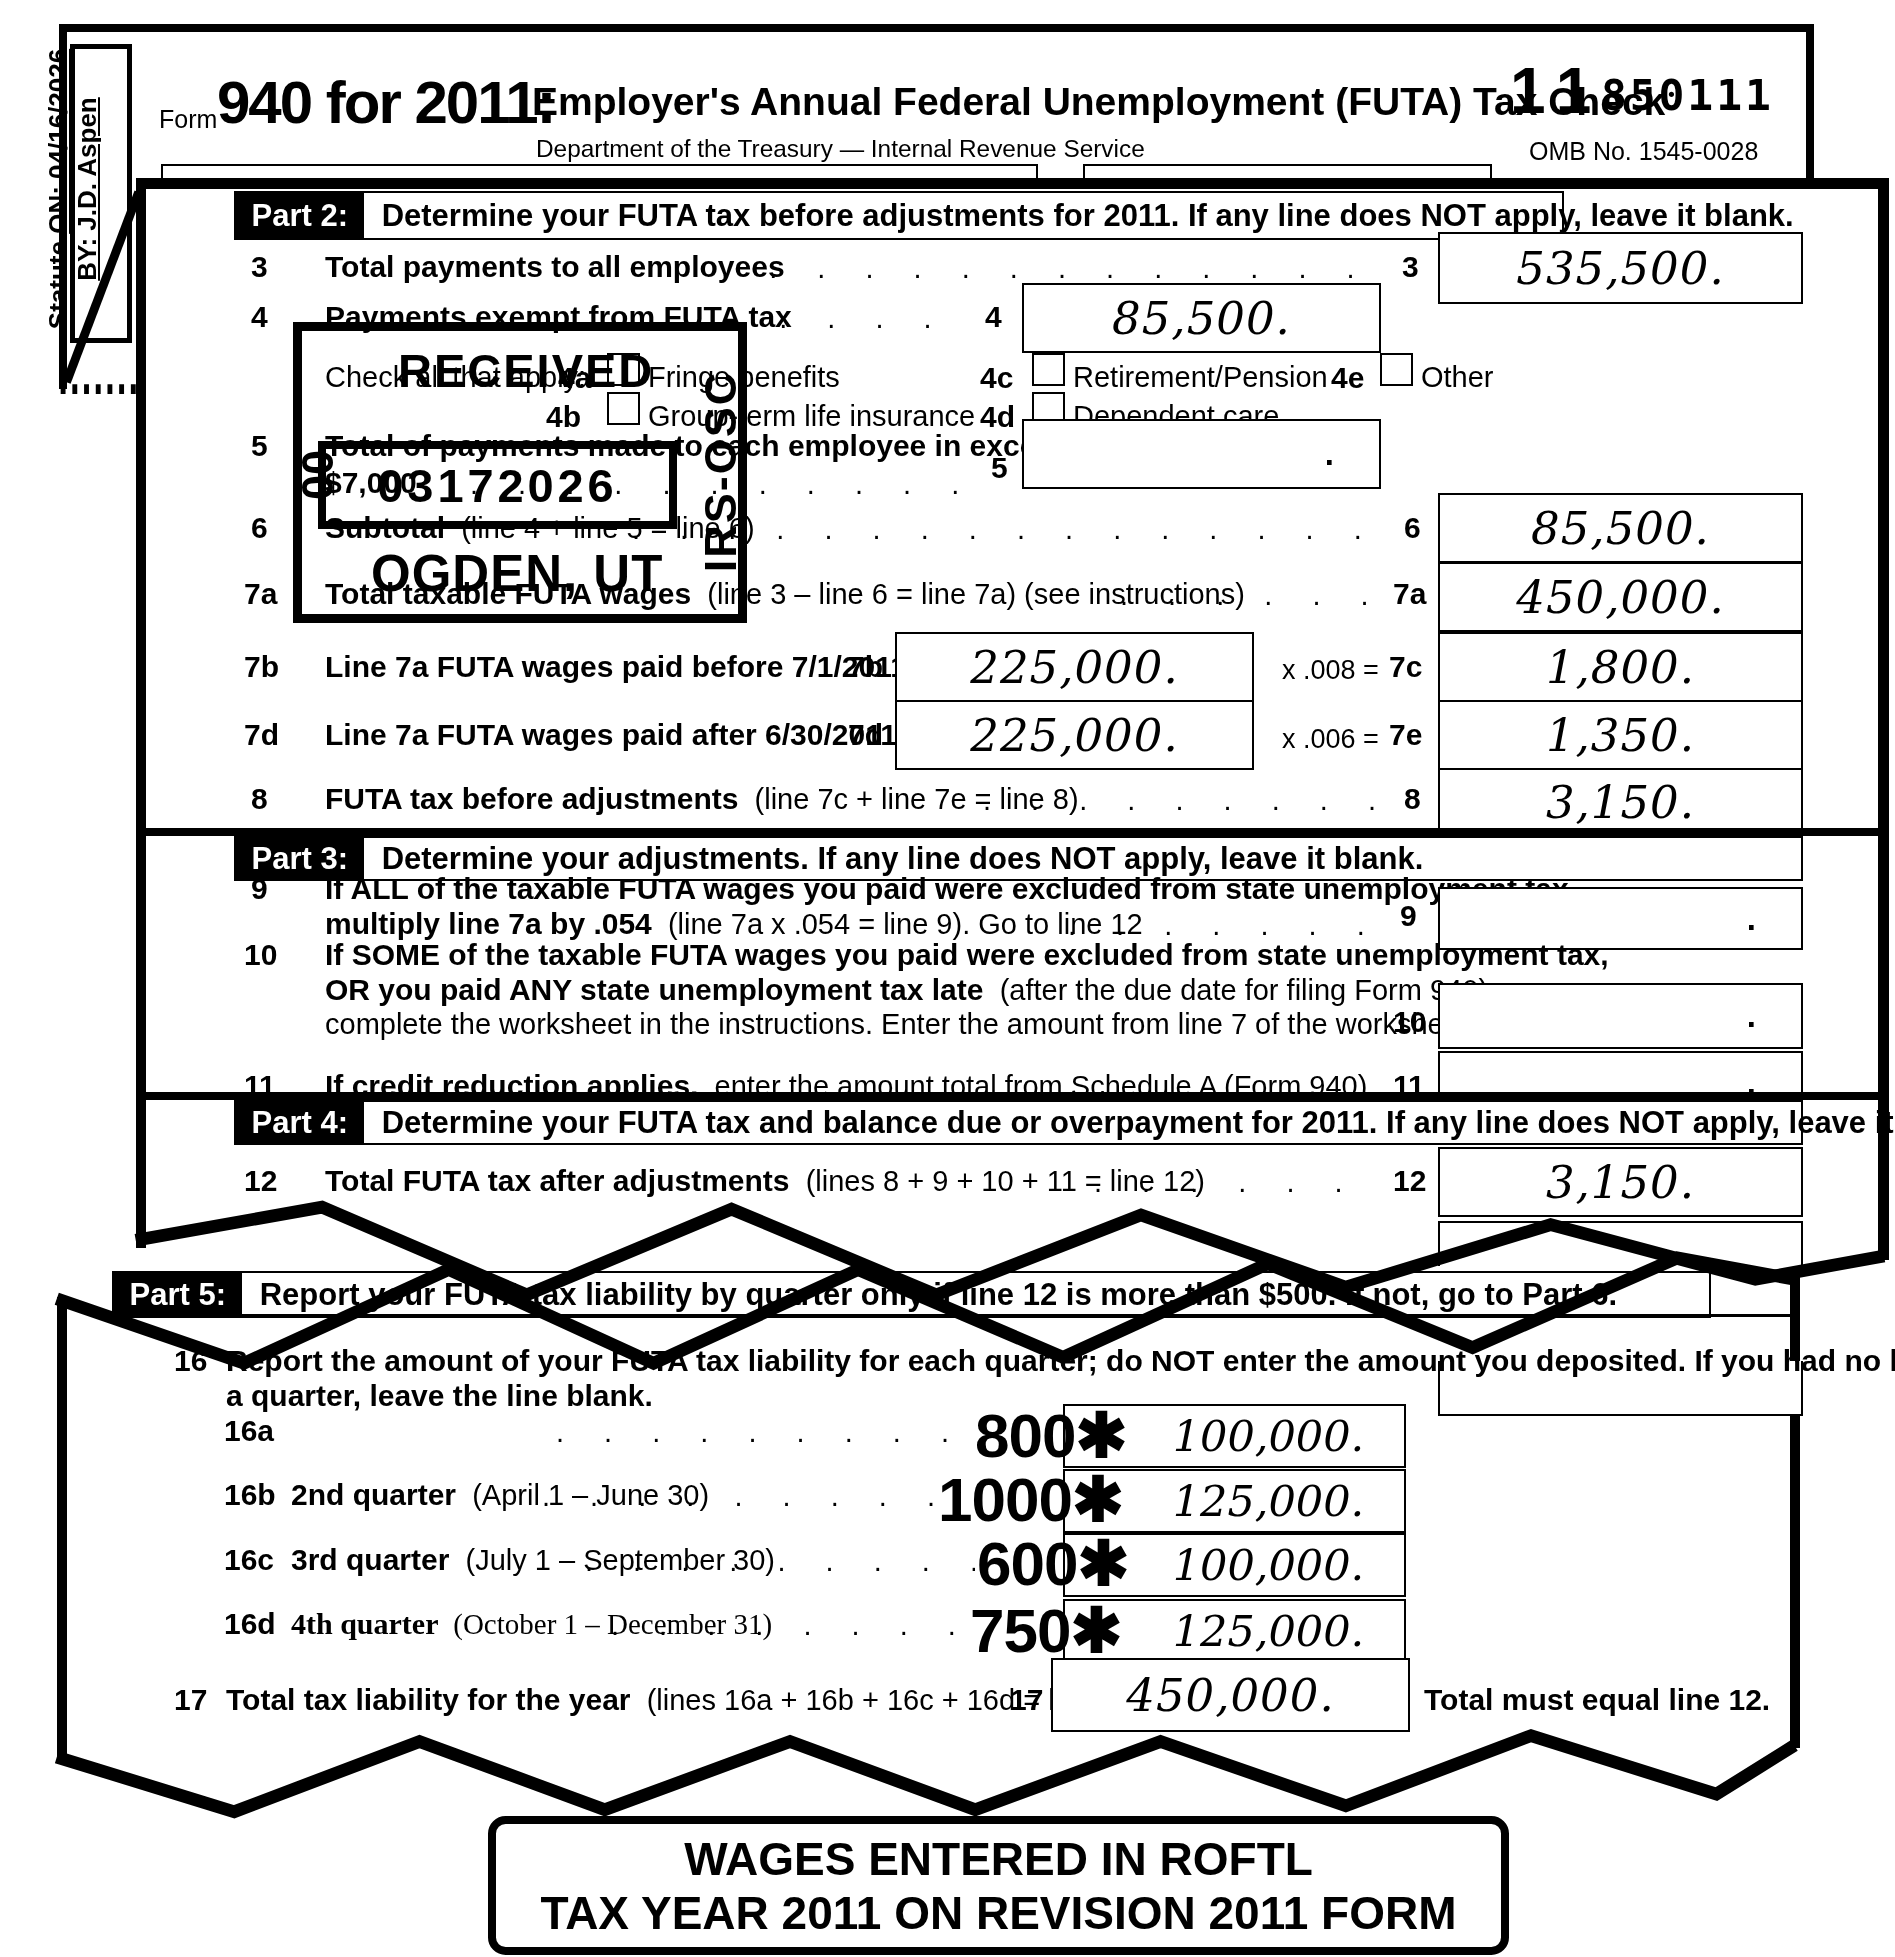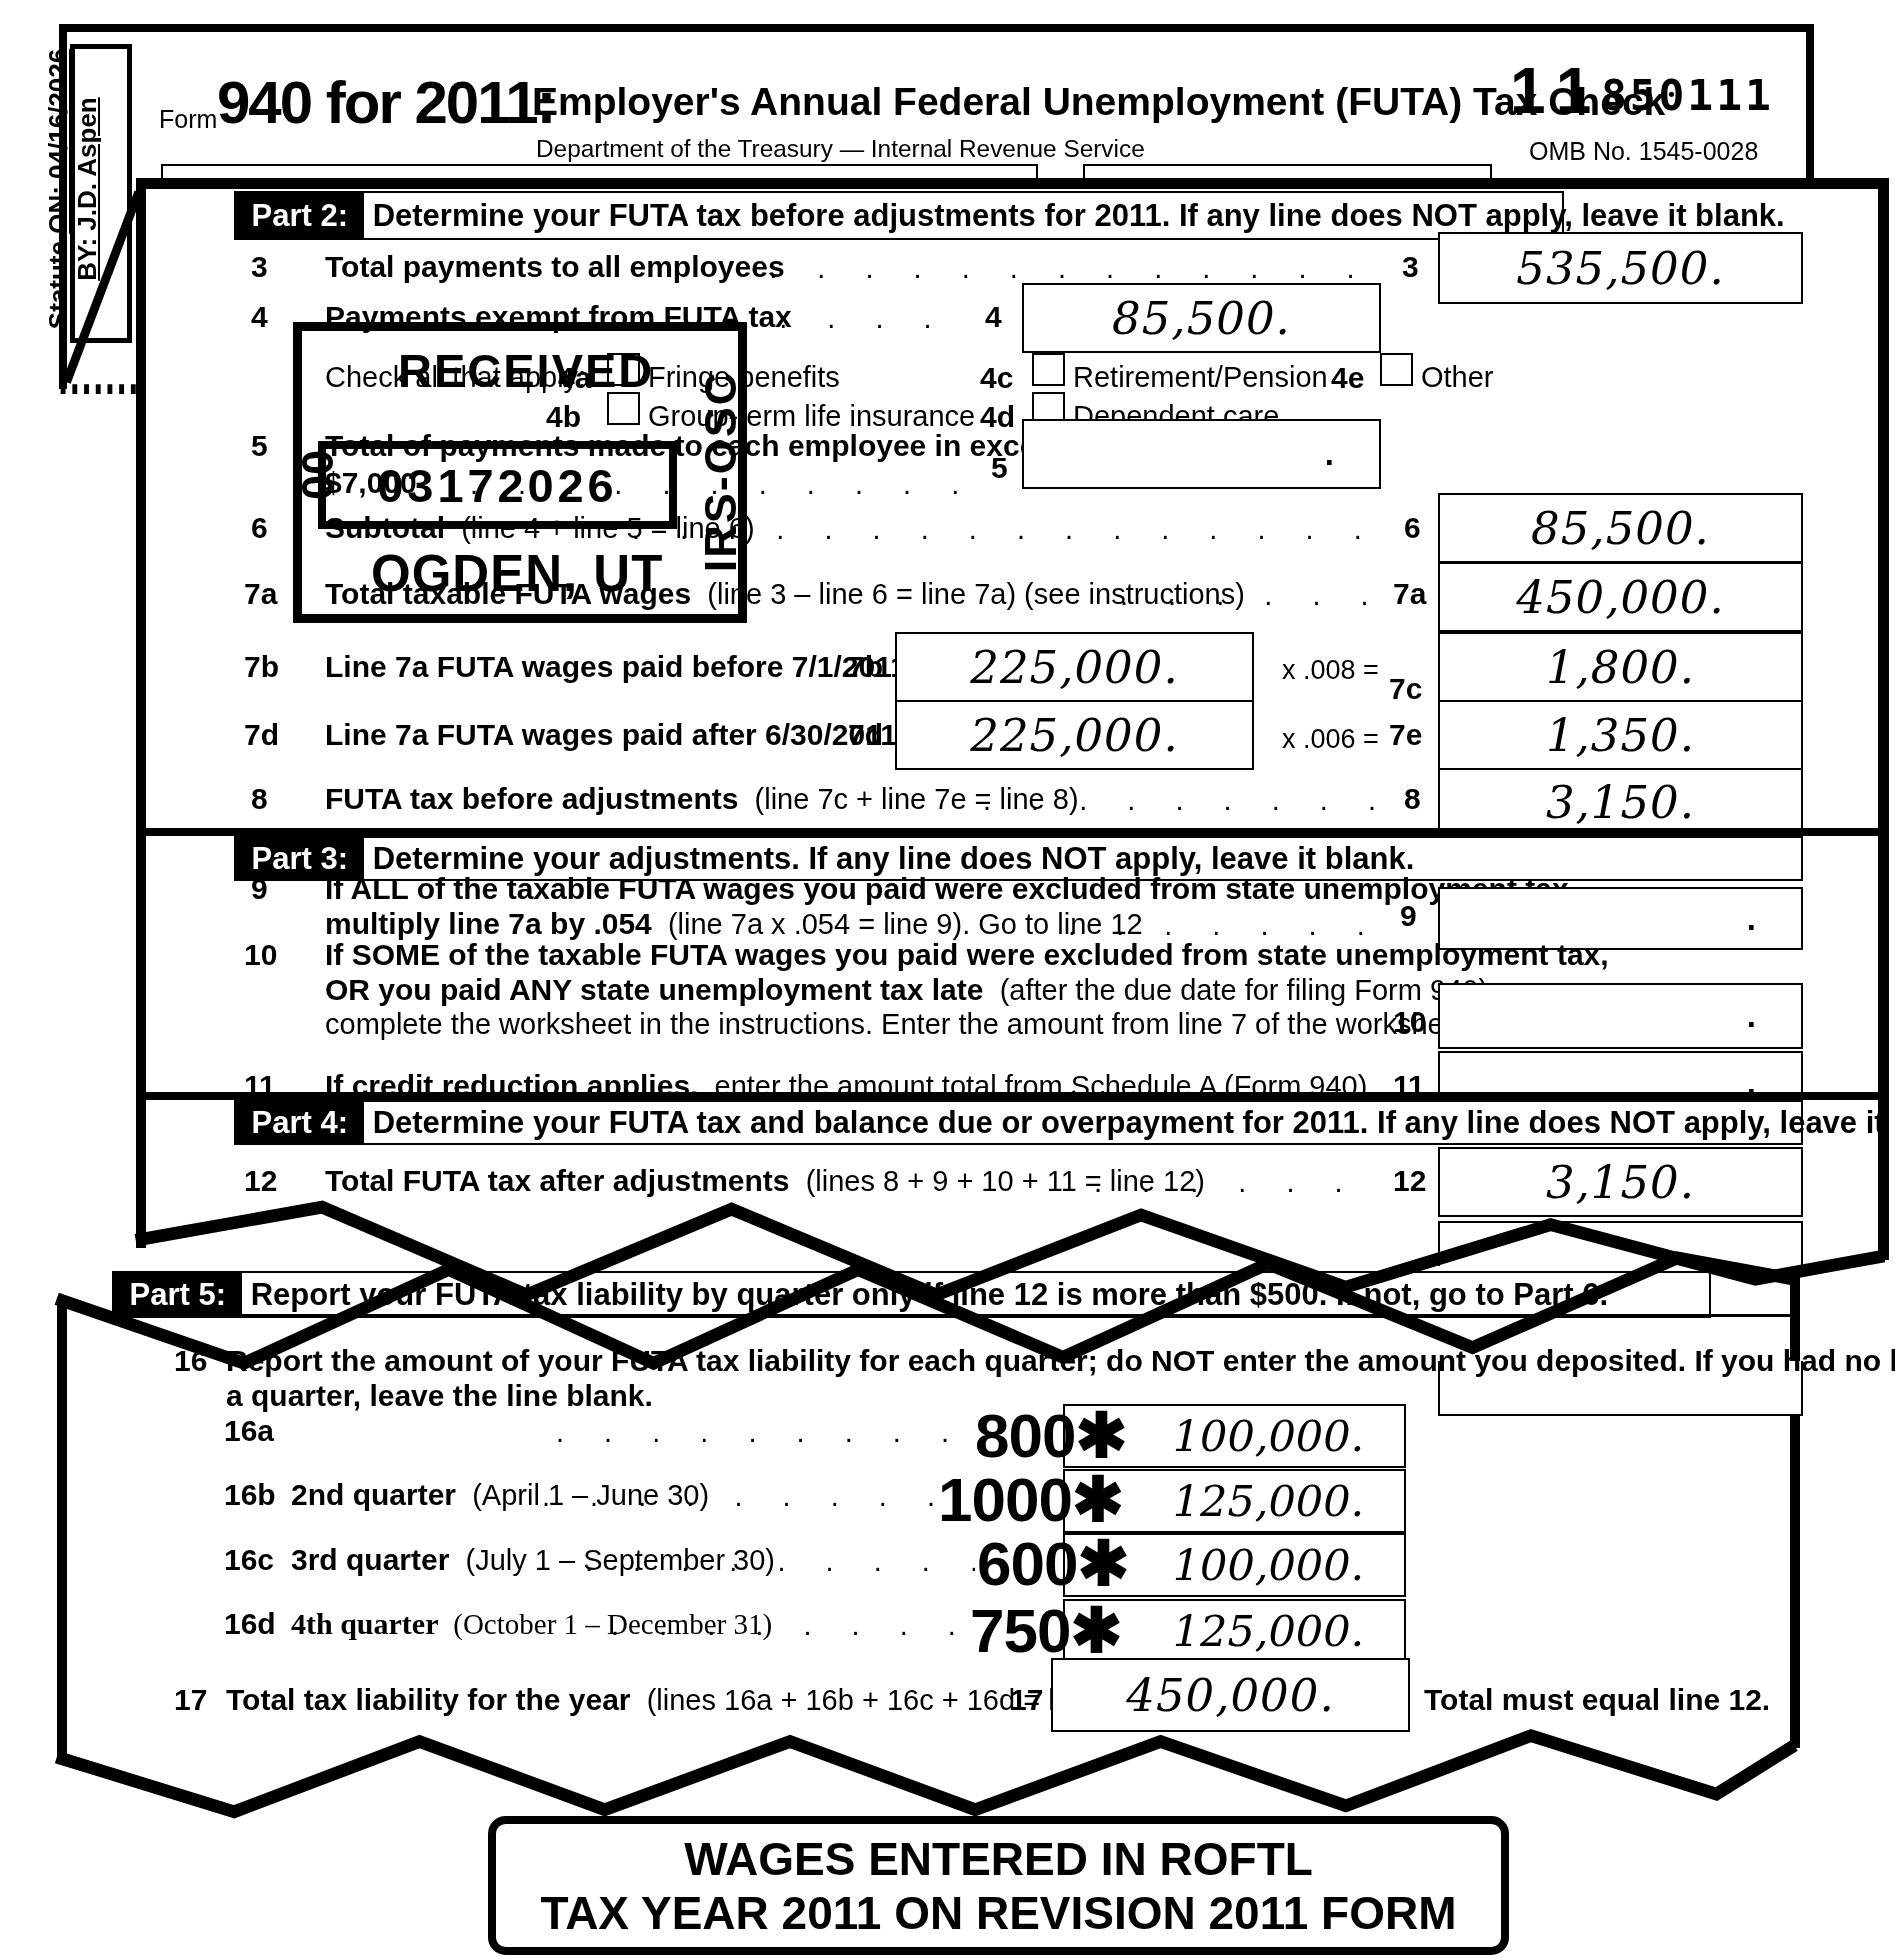--- a/index.html
+++ b/index.html
@@ -9,21 +9,21 @@
   .lbl{font-weight:bold;font-size:30px;white-space:nowrap;}
   .reg{font-weight:normal;font-size:29px;}
   .num{font-weight:bold;font-size:30px;white-space:nowrap;}
   .sm{font-size:27px;}
   .box{position:absolute;border:2.9px solid #000;display:flex;align-items:center;justify-content:center;background:#fff;}
   .amt{font-family:"DejaVu Serif",serif;font-style:italic;font-size:45px;letter-spacing:1px;white-space:nowrap;}
   .dots{position:absolute;overflow:hidden;white-space:nowrap;font-size:29px;height:35px;letter-spacing:1px;color:#000;}
   .cb{position:absolute;width:29px;height:29px;border:2.9px solid #000;background:#fff;}
   .bar{position:absolute;border:2.9px solid #000;display:flex;align-items:stretch;background:#fff;}
   .bar .tag{background:#000;color:#fff;font-weight:bold;font-size:31px;padding:2px 15.6px;display:flex;align-items:center;white-space:nowrap;}
-  .bar .head{font-weight:bold;font-size:31px;display:flex;align-items:center;padding-left:9px;white-space:nowrap;}
+  .bar .head{font-weight:bold;font-size:31px;display:flex;align-items:center;padding-left:18px;white-space:nowrap;}
   .hline{position:absolute;background:#000;}
   .vline{position:absolute;background:#000;}
   .bdot{margin-left:auto;padding-right:45px;font-weight:bold;font-size:33px;}
   .stampbox{position:absolute;border:9.8px solid #000;background:transparent;}
   .stamptext{position:absolute;font-weight:800;white-space:nowrap;}
   .rot{transform:rotate(-90deg);transform-origin:center center;}
   .ovl{position:absolute;font-weight:800;font-size:62px;letter-spacing:-1px;white-space:nowrap;}
   .qval{font-family:"DejaVu Serif",serif;font-style:italic;font-size:43px;white-space:nowrap;}
 </style>
 </head>
@@ -125,21 +125,21 @@
     <span class="amt">450,000.</span>
   </div>
 
   <span class="abs num" style="left:244px;top:650px;">7b</span>
   <span class="abs lbl" style="left:325px;top:650px;">Line 7a FUTA wages paid before 7/1/2011</span>
   <span class="abs num" style="left:848px;top:650px;">7b</span>
   <div class="box" style="left:895px;top:632px;width:355px;height:66px;">
     <span class="amt">225,000.</span>
   </div>
   <span class="abs reg sm" style="left:1282px;top:655px;">x .008 =</span>
-  <span class="abs num" style="left:1389px;top:672px;">7c</span>
+  <span class="abs num" style="left:1389px;top:650px;">7c</span>
   <div class="box" style="left:1438px;top:632px;width:361px;height:66px;">
     <span class="amt">1,800.</span>
   </div>
 
   <span class="abs num" style="left:244px;top:718px;">7d</span>
   <span class="abs lbl" style="left:325px;top:718px;">Line 7a FUTA wages paid after 6/30/2011</span>
   <span class="abs num" style="left:848px;top:718px;">7d</span>
   <div class="box" style="left:895px;top:700px;width:355px;height:66px;">
     <span class="amt">225,000.</span>
   </div>

